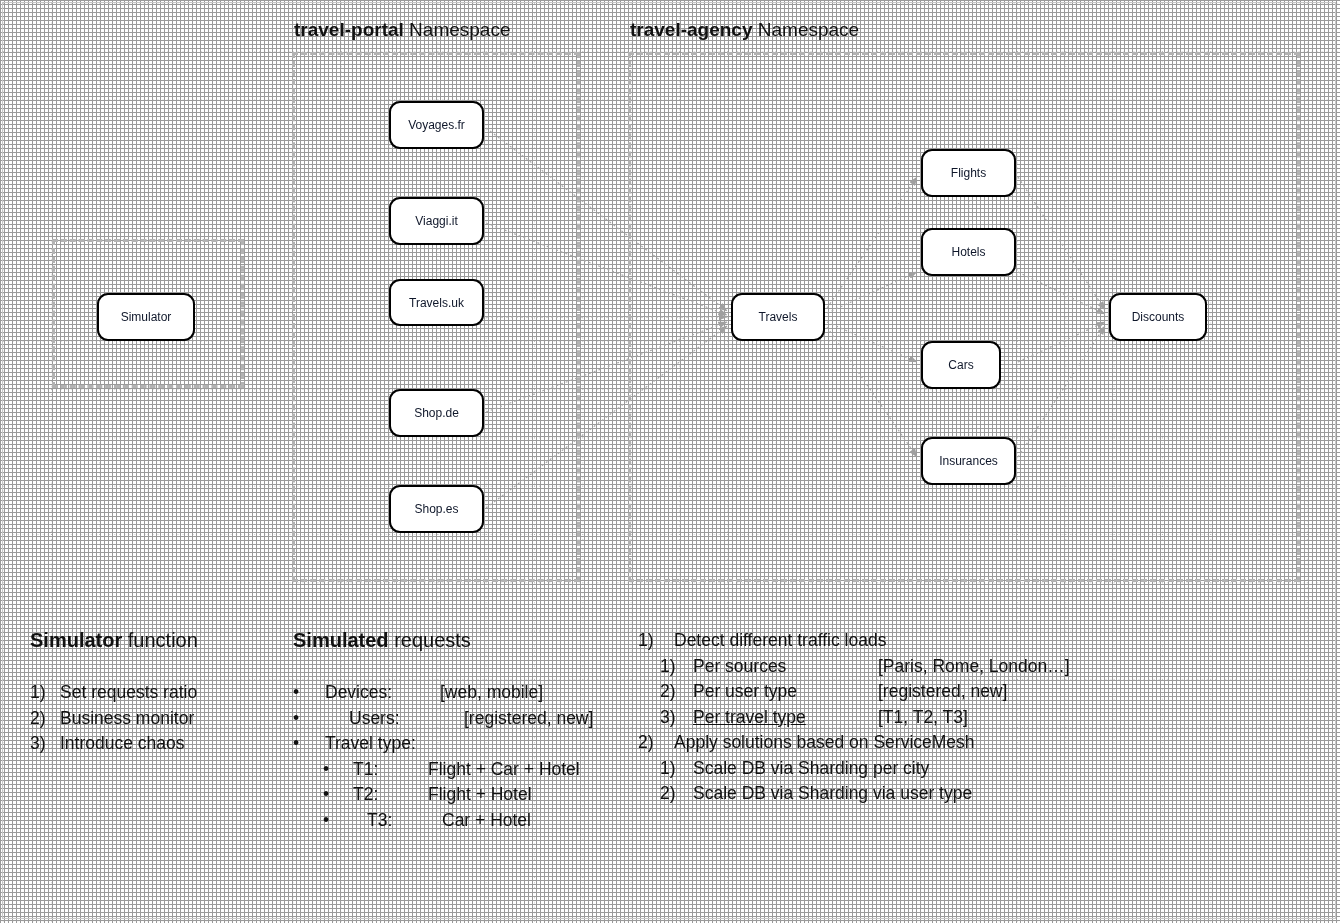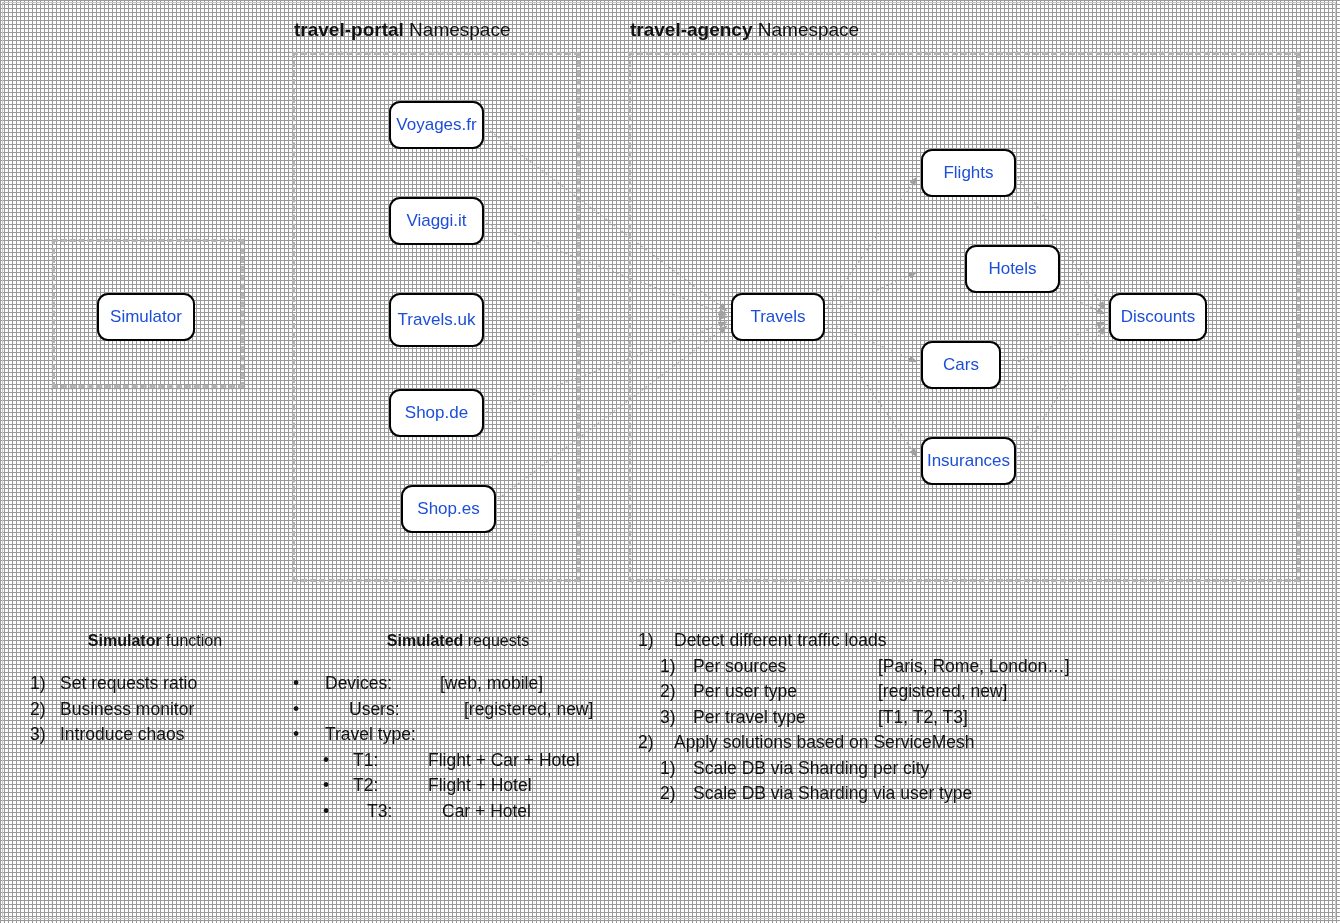--- a/index.html
+++ b/index.html
@@ -66,22 +66,22 @@
   
   .node {
     position: absolute;
     box-sizing: border-box;
     border: 2px solid #000000;
     border-radius: 11px;
     background: #ffffff;
     display: flex;
     align-items: center;
     justify-content: center;
-    font-size: 17px;
-    color: #1d4ed8;
+    font-size: 12px;
+    color: #0f172a;
     z-index: 5;
     white-space: nowrap;
   }
 
   
   #links {
     position: absolute;
     left: 0; top: 0;
     width: 1340px;
     height: 923px;
@@ -90,24 +90,23 @@
   }
 
   
   .legend-col {
     position: absolute;
     font-size: 17.5px;
     line-height: 25px;
     color: #111111;
   }
   .legend-title {
-    font-size: 16px;
-    margin-bottom: 18px;
-    white-space: nowrap;
-    text-align: center;
+    font-size: 20px;
+    margin-bottom: 27px;
+    white-space: nowrap;
   }
   .legend-title b { font-weight: bold; }
   .lrow {
     display: flex;
     white-space: nowrap;
     line-height: 25.5px;
   }
   .lmark {
     display: inline-block;
     flex: 0 0 auto;
@@ -169,28 +168,28 @@
 
   <div class="ns-box" style="left:628px; top:52px; width:672px; height:530px;"></div>
   <div class="ns-label" style="left:630px; top:17px;">
     <b>travel-agency</b><span class="thin"> Namespace</span>
   </div>
 
   <div class="node" style="left:97px; top:293px; width:98px; height:48px;">Simulator</div>
 
   <div class="node" style="left:389px; top:101px; width:95px; height:48px;">Voyages.fr</div>
   <div class="node" style="left:389px; top:197px; width:95px; height:48px;">Viaggi.it</div>
-  <div class="node" style="left:389px; top:293px; width:95px; height:54px;">Travels.uk</div>
+  <div class="node" style="left:389px; top:279px; width:95px; height:47px;">Travels.uk</div>
   <div class="node" style="left:389px; top:389px; width:95px; height:48px;">Shop.de</div>
-  <div class="node" style="left:389px; top:485px; width:95px; height:48px;margin-left:12px;">Shop.es</div>
+  <div class="node" style="left:389px; top:485px; width:95px; height:48px;">Shop.es</div>
 
   <div class="node" style="left:731px; top:293px; width:94px; height:48px;">Travels</div>
 
   <div class="node" style="left:921px; top:149px; width:95px; height:48px;">Flights</div>
-  <div class="node" style="left:921px; top:245px; width:95px; height:48px;margin-left:44px;">Hotels</div>
+  <div class="node" style="left:921px; top:228px; width:95px; height:48px;">Hotels</div>
   <div class="node" style="left:921px; top:341px; width:80px; height:48px;">Cars</div>
   <div class="node" style="left:921px; top:437px; width:95px; height:48px;">Insurances</div>
 
   <div class="node" style="left:1109px; top:293px; width:98px; height:48px;">Discounts</div>
 
   <div class="legend-col" style="left:30px; top:628px; width:250px;">
     <div class="legend-title">
       <b>Simulator</b><span> function</span>
     </div>
     <div class="lrow">
@@ -253,21 +252,21 @@
       <span class="ltext" style="width:185px;">Per sources</span>
       <span class="lval">[Paris, Rome, London…]</span>
     </div>
     <div class="lrow indent1">
       <span class="lmark" style="width:33px;">2)</span>
       <span class="ltext" style="width:185px;">Per user type</span>
       <span class="lval">[registered, new]</span>
     </div>
     <div class="lrow indent1">
       <span class="lmark" style="width:33px;">3)</span>
-      <span class="ltext" style="width:185px;">Per travel type</span>
+      <span class="ltext" style="width:185px;text-decoration:underline;">Per travel type</span>
       <span class="lval">[T1, T2, T3]</span>
     </div>
     <div class="lrow">
       <span class="lmark" style="width:36px;">2)</span>
       <span class="ltext">Apply solutions based on ServiceMesh</span>
     </div>
     <div class="lrow indent1">
       <span class="lmark" style="width:33px;">1)</span>
       <span class="ltext">Scale DB via Sharding per city</span>
     </div>

